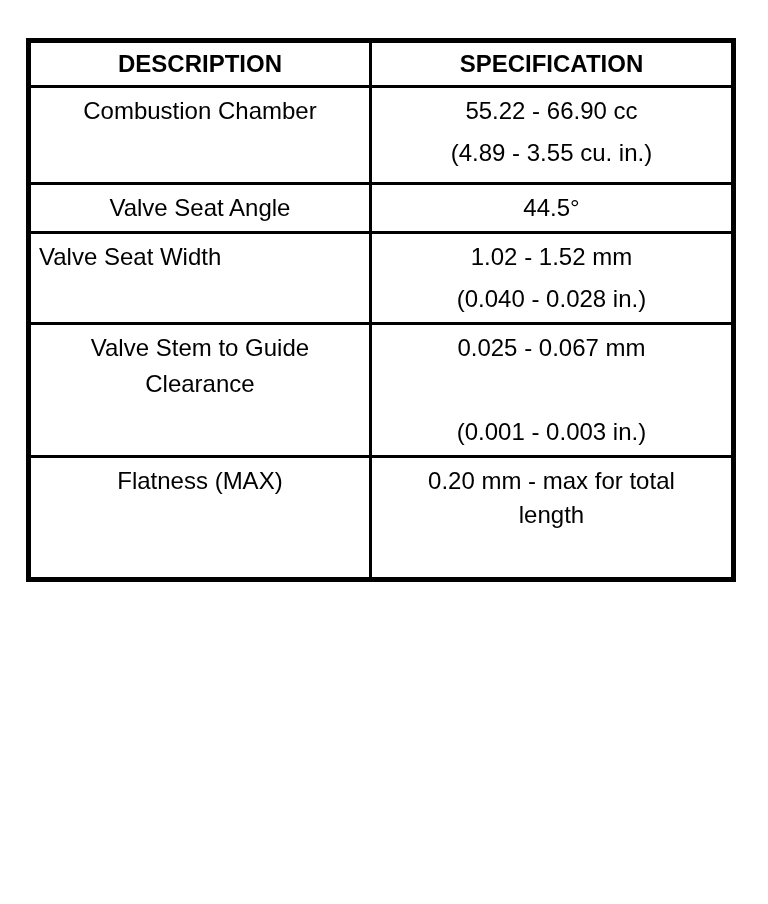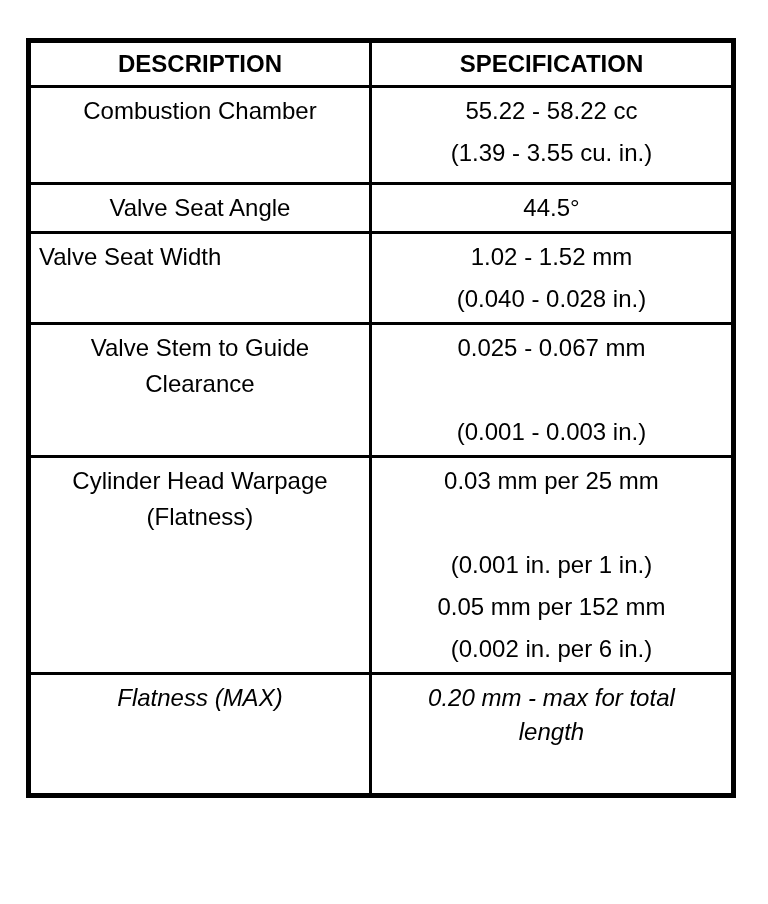--- a/index.html
+++ b/index.html
@@ -66,22 +66,22 @@
         <th>DESCRIPTION</th>
         <th>SPECIFICATION</th>
       </tr>
     </thead>
     <tbody>
       <tr>
         <td class="desc">
           <div class="dline">Combustion Chamber</div>
         </td>
         <td class="spec">
-          <div class="sline">55.22 - 58.22 cc</div>
-          <div class="sline">(1.39 - 3.55 cu. in.)</div>
+          <div class="sline">55.22 - 66.90 cc</div>
+          <div class="sline">(4.89 - 3.55 cu. in.)</div>
         </td>
       </tr>
       <tr>
         <td class="desc">
           <div class="dline">Valve Seat Angle</div>
         </td>
         <td class="spec">
           <div class="sline">44.5°</div>
         </td>
       </tr>
@@ -100,33 +100,20 @@
           <div class="dline">Clearance</div>
         </td>
         <td class="spec">
           <div class="sline">0.025 - 0.067 mm</div>
           <div class="sline"></div>
           <div class="sline">(0.001 - 0.003 in.)</div>
         </td>
       </tr>
       <tr>
         <td class="desc">
-          <div class="dline">Cylinder Head Warpage</div>
-          <div class="dline">(Flatness)</div>
-        </td>
-        <td class="spec">
-          <div class="sline">0.03 mm per 25 mm</div>
-          <div class="sline"></div>
-          <div class="sline">(0.001 in. per 1 in.)</div>
-          <div class="sline">0.05 mm per 152 mm</div>
-          <div class="sline">(0.002 in. per 6 in.)</div>
-        </td>
-      </tr>
-      <tr>
-        <td class="desc">
           <div class="dline">Flatness (MAX)</div>
         </td>
         <td class="spec">
           <div class="sline wrap">0.20 mm - max for total length</div>
         </td>
       </tr>
     </tbody>
   </table>
 </div>
 

